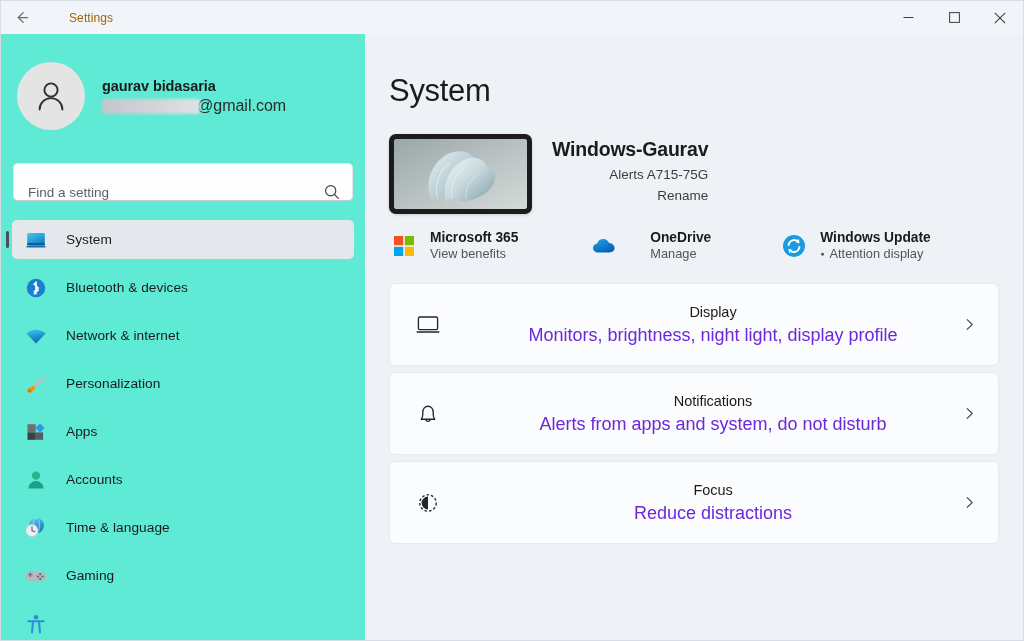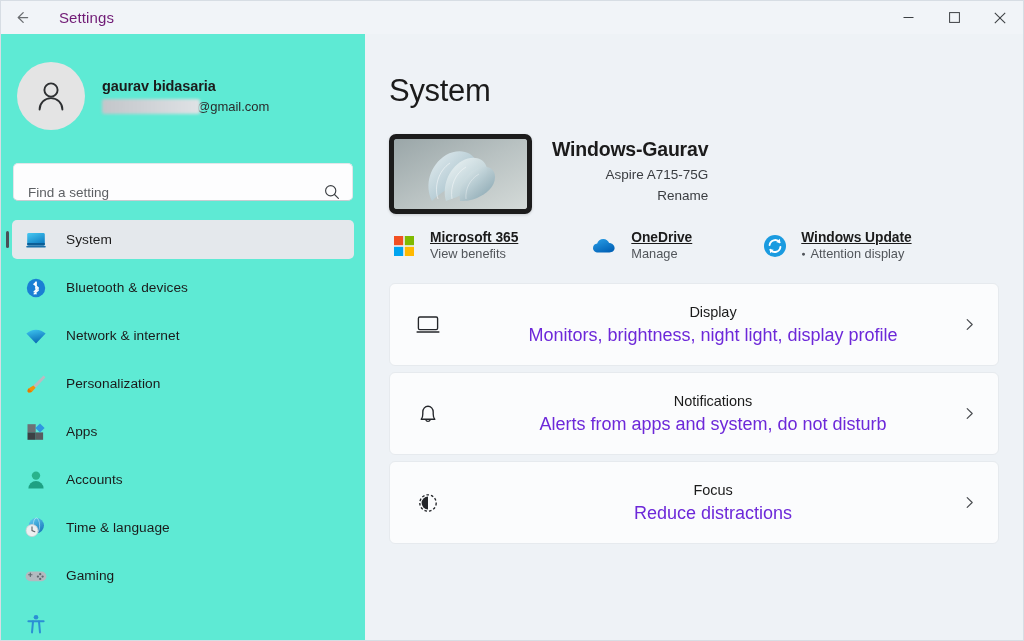--- a/index.html
+++ b/index.html
@@ -35,24 +35,24 @@
   .tb-back {
     width: 42px;
     height: 32px;
     display: flex;
     align-items: center;
     justify-content: center;
     cursor: pointer;
   }
   .tb-back svg { display: block; }
   .tb-title {
-    font-size: 15px;
-    color: #701a75;
+    font-size: 12px;
+    color: #a16207;
     letter-spacing: 0.1px;
-    margin-left: 16px;
+    margin-left: 26px;
   }
   .tb-spacer { flex: 1 1 auto; }
   .win-btns { display: flex; height: 33px; }
   .win-btn {
     width: 46px;
     height: 33px;
     display: flex;
     align-items: center;
     justify-content: center;
     cursor: pointer;
@@ -97,21 +97,21 @@
     margin-top: 4px;
     height: 17px;
   }
   .redact {
     width: 98px; height: 15px;
     border-radius: 2px;
     background: linear-gradient(90deg,#c3c6ca 0%,#cfd2d6 45%,#dfe2e5 100%);
     filter: blur(1.4px);
   }
   .acct-mail {
-    font-size: 13px;
+    font-size: 16px;
     color: #2b2b2b;
     margin-left: -3px;
   }
 
   .searchbox {
     margin: 32px 12px 0 12px;
     height: 38px;
     background: #fdfdfe;
     border: 1px solid #e2e6ea;
     border-bottom: 1px solid #c8ccd1;
@@ -237,36 +237,35 @@
     width: 30px; height: 30px;
     flex: 0 0 30px;
     display: flex; align-items: center; justify-content: center;
     margin-right: 11px;
   }
   .ql-title {
     font-size: 13.8px;
     font-weight: bold;
     color: #1b1b1b;
     letter-spacing: -0.05px;
-    text-decoration: underline;
   }
   .ql-sub {
     font-size: 12.8px;
     color: #51555a;
     margin-top: 1px;
   }
   .ql-sub.with-dot::before {
     content: "\25CF";
     font-size: 7px;
     vertical-align: 2px;
     margin-right: 5px;
     color: #51555a;
   }
   .ql-ms { margin-left: 0; }
-  .ql-od { margin-left: 72px; }
+  .ql-od { margin-left: 72px; gap: 19px; }
   .ql-wu { margin-left: 68px; }
 
   .cards { margin-top: 22px; }
   .card {
     background: #fbfcfd;
     border: 1px solid #e6eaee;
     border-radius: 6px;
     height: 83px;
     display: flex;
     align-items: center;
@@ -517,21 +516,21 @@
               <path d="M52 62 C48 48 54 30 68 22 C80 15 92 20 93 30 C94 41 84 48 74 53 C64 58 57 60 52 62 Z" fill="url(#pet2)" opacity="0.93"></path>
               <path d="M66 62 C64 50 70 36 82 30 C92 25 101 29 101 38 C101 48 92 55 83 59 C76 62 70 62 66 62 Z" fill="url(#pet3)" opacity="0.9"></path>
               <path d="M44 60 C40 48 44 32 56 24" fill="none" stroke="#ffffff" stroke-width="1" opacity="0.5"></path>
               <path d="M58 60 C56 48 61 34 72 28" fill="none" stroke="#ffffff" stroke-width="1" opacity="0.45"></path>
               <path d="M72 60 C71 50 76 40 85 35" fill="none" stroke="#ffffff" stroke-width="0.9" opacity="0.4"></path>
             </svg>
           </div>
         </div>
         <div class="device-info">
           <div class="device-name">Windows-Gaurav</div>
-          <div class="device-model">Aspire A715-75G</div>
+          <div class="device-model">Alerts A715-75G</div>
           <div class="device-rename">Rename</div>
         </div>
       </div>
 
       <div class="quicklinks">
 
         <div class="ql ql-ms">
           <div class="ql-icon">
             <svg width="22" height="22" viewBox="0 0 22 22">
               <rect x="1" y="1" width="9.2" height="9.2" fill="#f25022"></rect>

